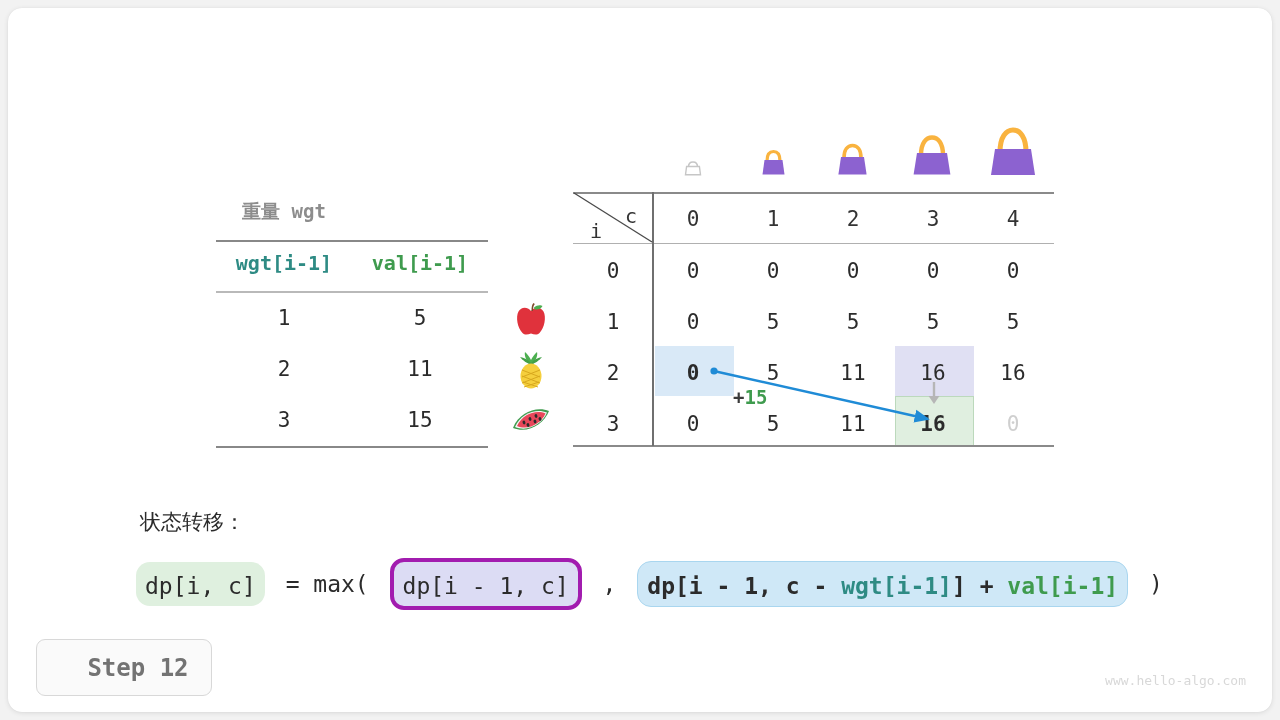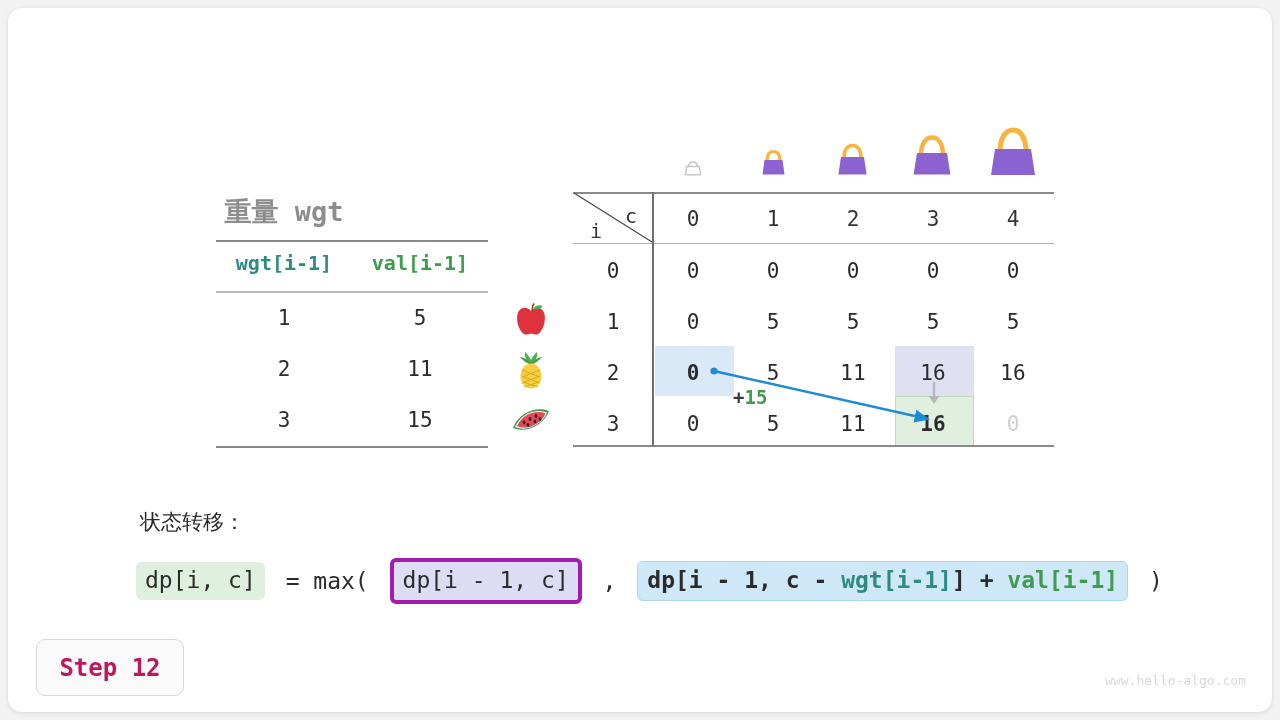--- a/index.html
+++ b/index.html
@@ -48,21 +48,21 @@
   .it-cell {
     width: 50%;
     text-align: center;
     font-family: "DejaVu Sans Mono", monospace;
     font-size: 21px;
     color: #2b2b2b;
   }
   .it-head .it-cell {
     font-weight: bold;
     color: #8d8d8d;
-    font-size: 27px;
+    font-size: 19px;
   }
   .it-sub .it-cell {
     font-weight: bold;
     font-size: 20px;
   }
   .it-sub .it-cell.wgt { color: #2e8b84; }
   .it-sub .it-cell.val { color: #3f9b4e; }
 
   .fruit {
     position: absolute;
@@ -149,22 +149,22 @@
     left: 136px;
     top: 558px;
     display: flex;
     align-items: center;
     font-family: "DejaVu Sans Mono", monospace;
     font-size: 23px;
     color: #2b2b2b;
     white-space: pre;
   }
   .chip {
-    padding: 5px 9px 7px 9px;
-    border-radius: 6px;
+    padding: 11px 9px 7px 9px;
+    border-radius: 14px;
     line-height: 1.15;
   }
   .chip.green  { background: #dff0df; }
   .chip.purple { background: #dcdcf4; border: 4px solid #a21caf; }
   .chip.blue   { background: #cfe8f7; border: 1px solid #a9d6ef; font-weight: bold; }
   .chip.blue .tok-wgt { color: #2e8b84; }
   .chip.blue .tok-val { color: #3f9b4e; }
   .plain { padding: 0 7px; }
 
   
@@ -176,21 +176,22 @@
     height: 55px;
     border: 1.5px solid #d8d8d8;
     border-radius: 9px;
     background: #fafafa;
     display: flex;
     align-items: center;
     justify-content: center;
     font-family: "DejaVu Sans Mono", monospace;
     font-weight: bold;
     font-size: 24px;
-    color: #be185d;
+    color: #737373;
+    padding-left: 28px;
   }
   .watermark {
     position: absolute;
     right: 34px;
     top: 673px;
     font-family: "DejaVu Sans Mono", monospace;
     font-size: 13px;
     color: #d8d8d8;
   }
 </style>

